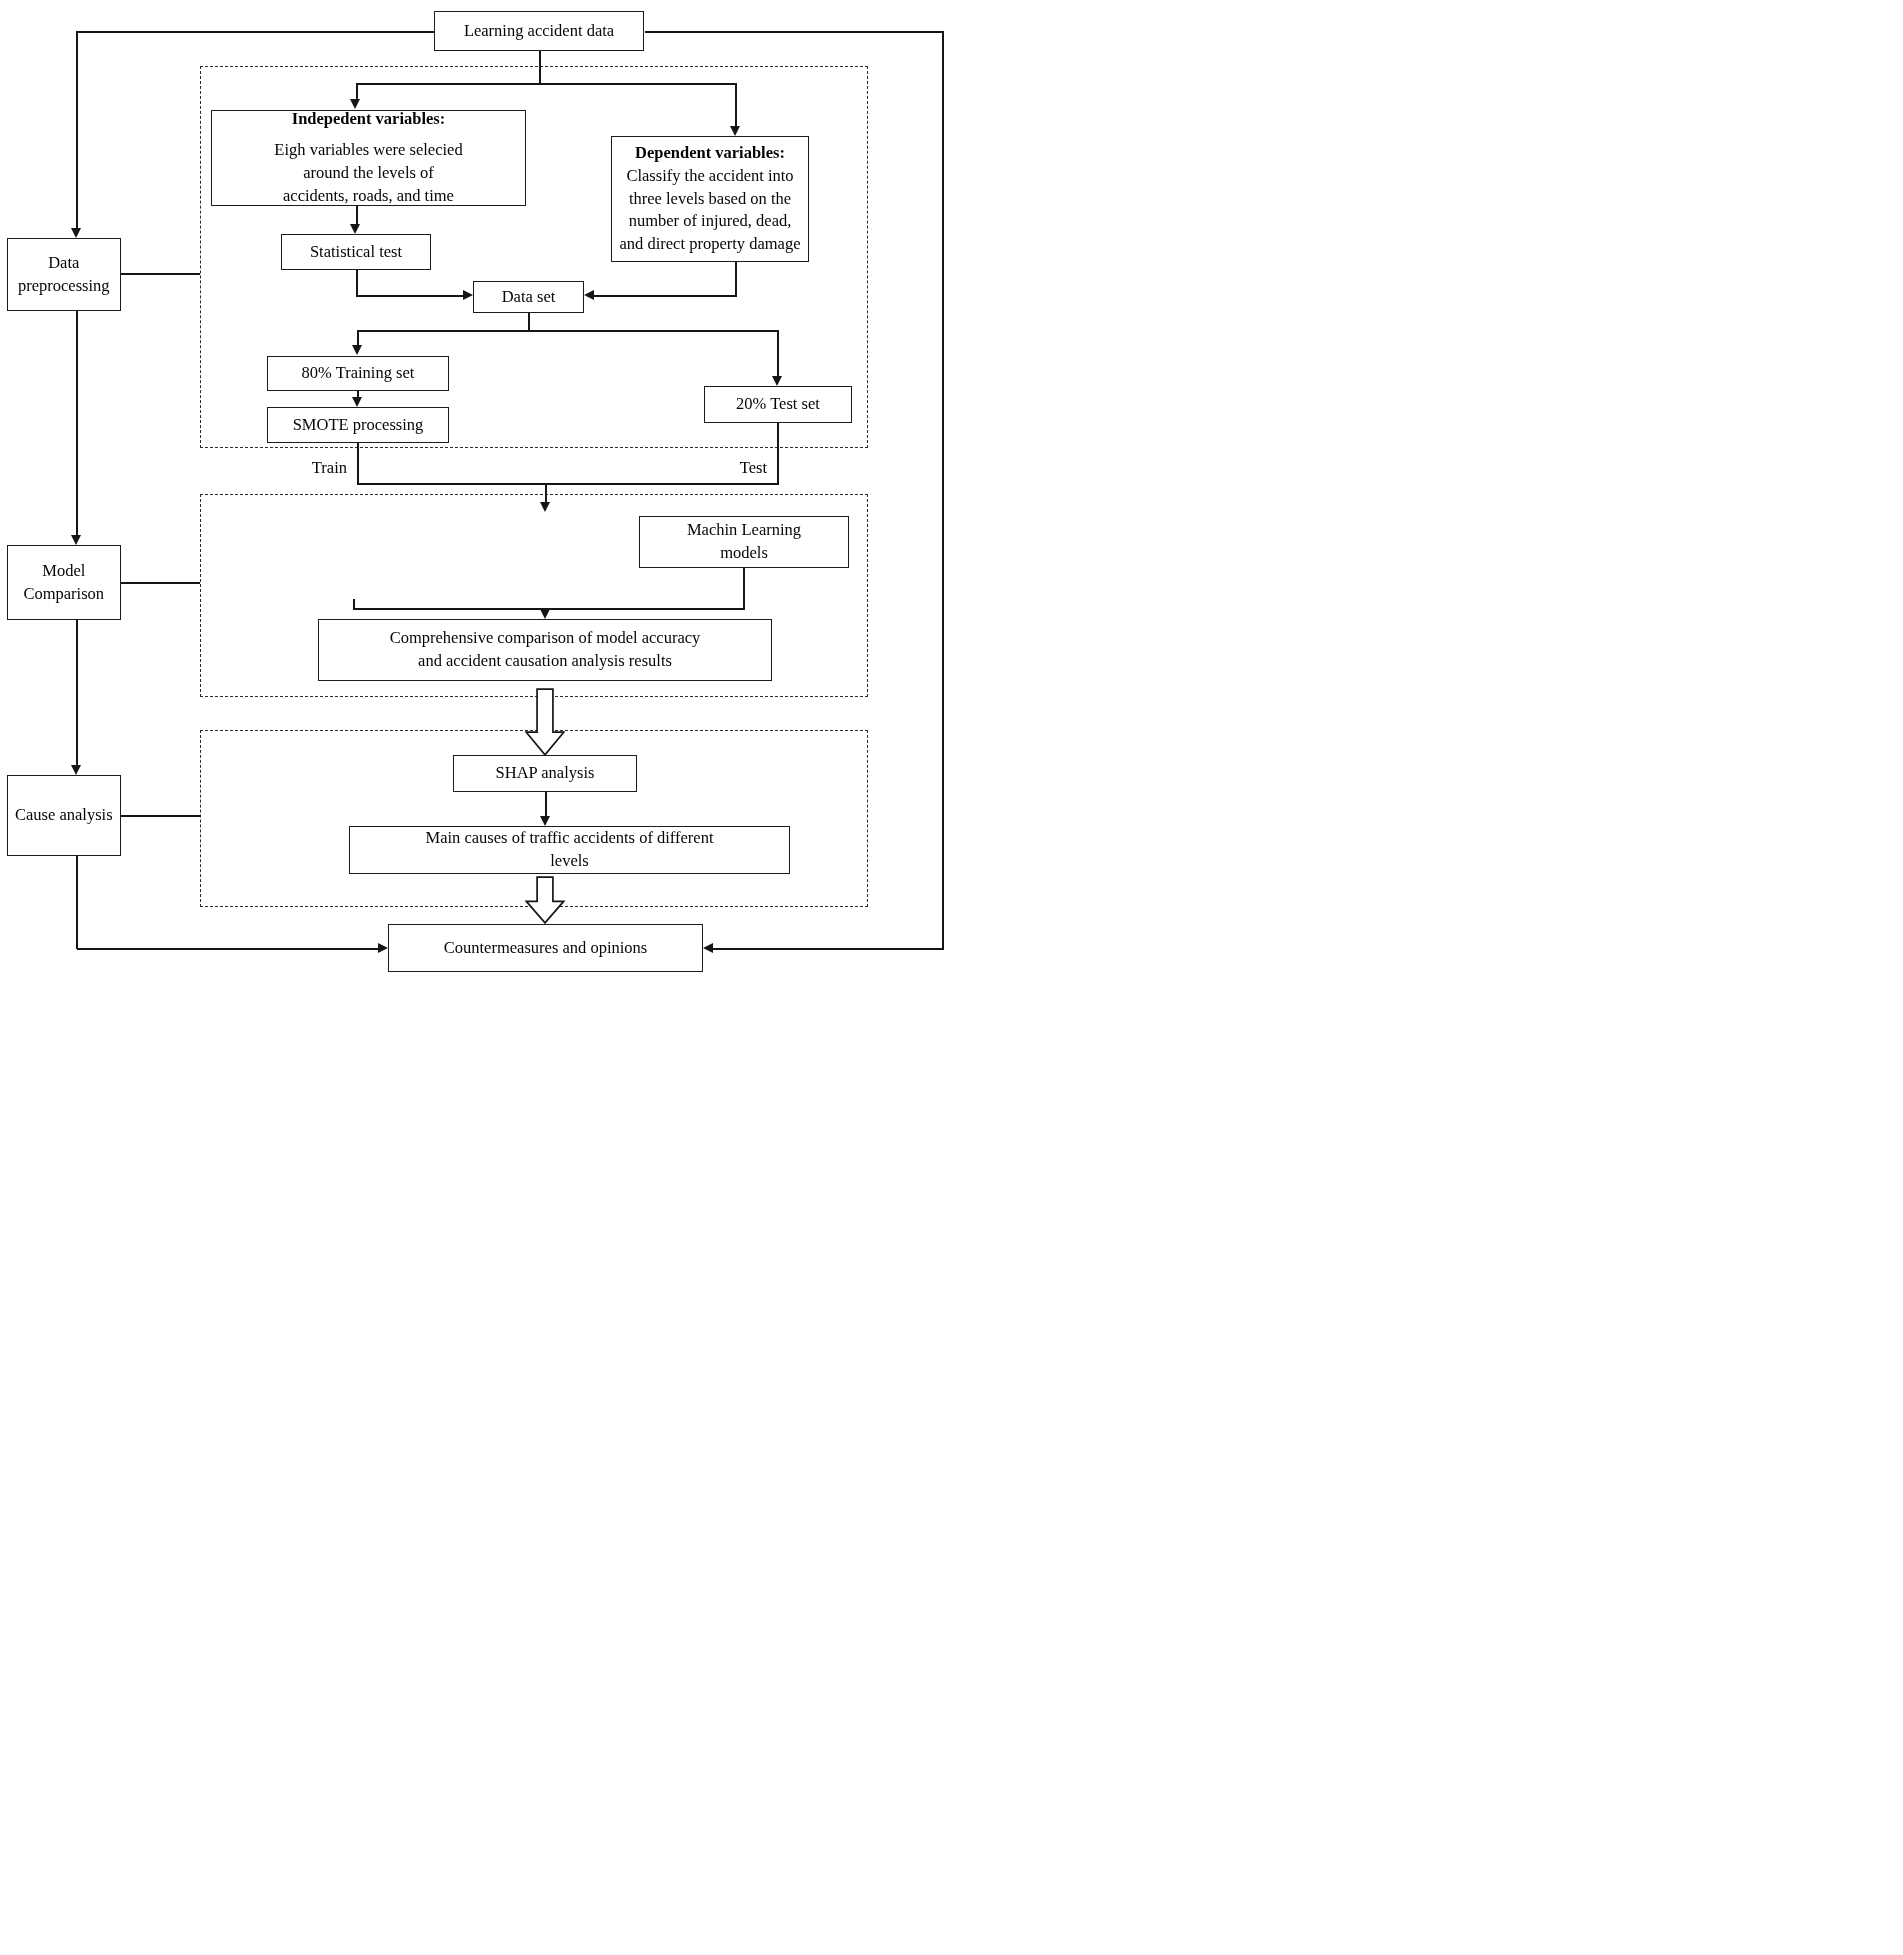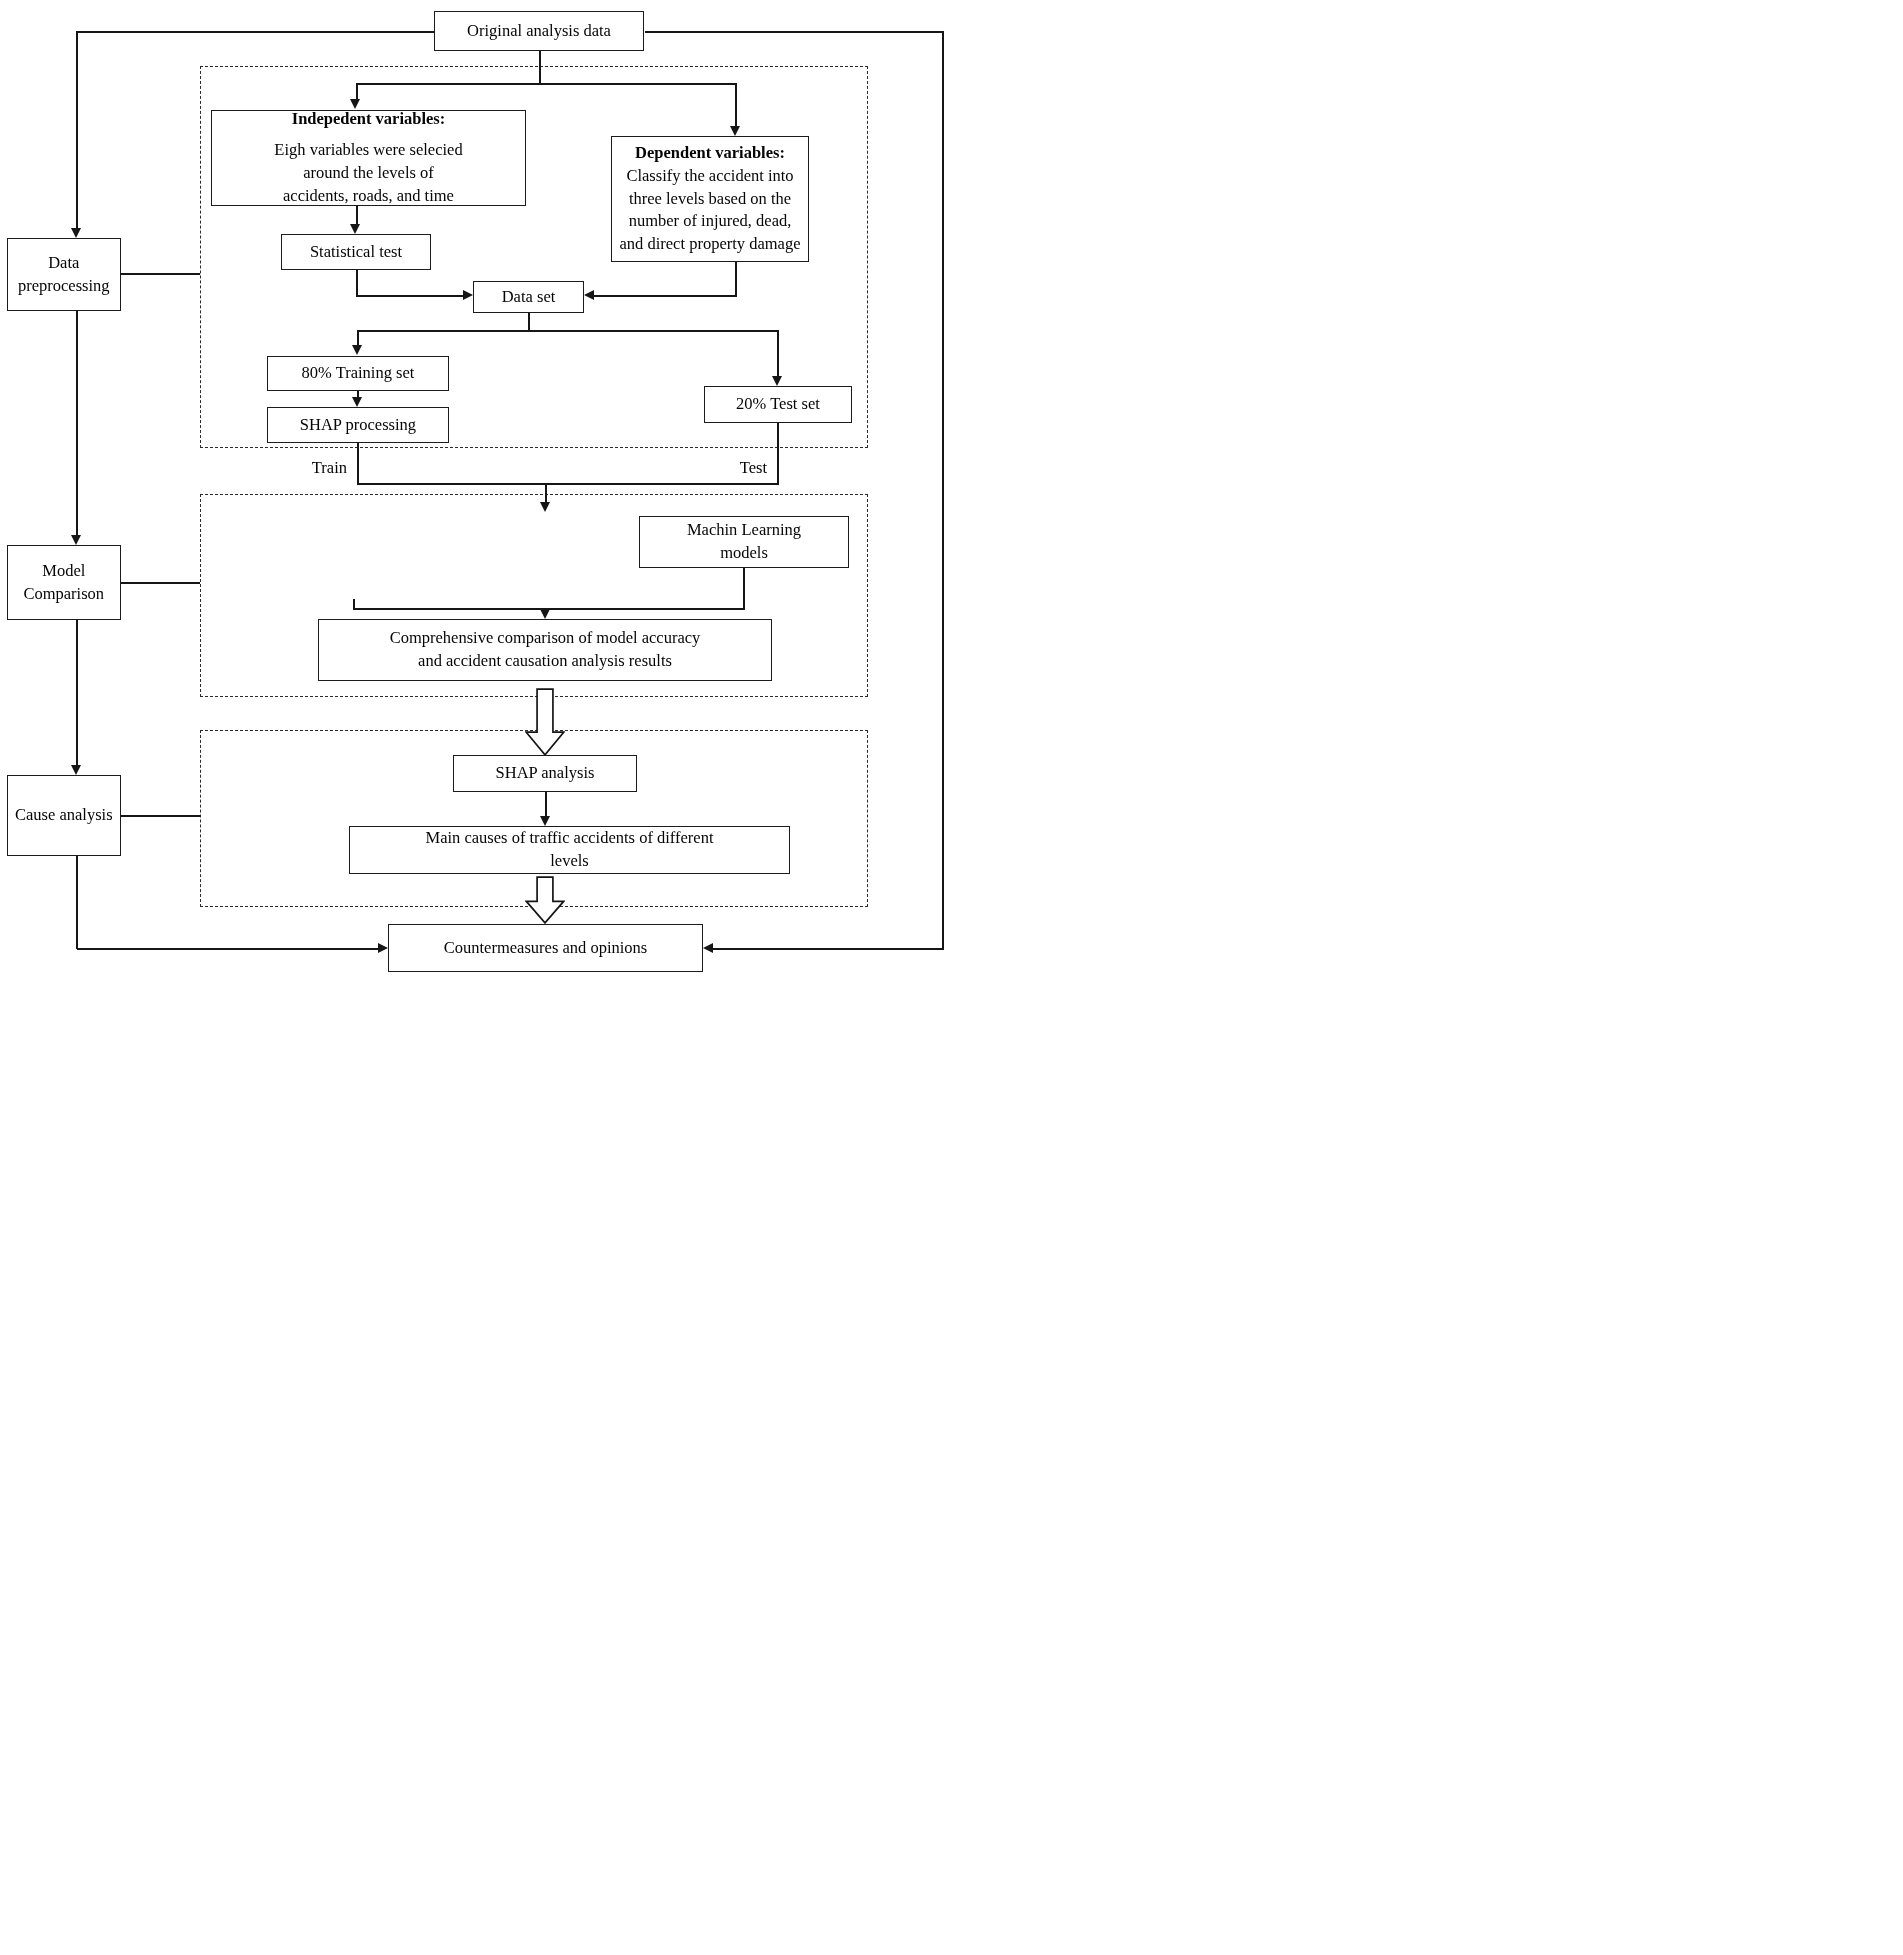--- a/index.html
+++ b/index.html
@@ -91,21 +91,21 @@
   <div class="hl" style="left:120px;top:815px;width:80px;"></div>
 
   <svg class="holl" style="left:525px;top:688px;" width="40" height="68" viewBox="0 0 70 120">
     <polygon points="21,2 49,2 49,78 68,78 35,118 2,78 21,78" fill="#ffffff" stroke="#161616" stroke-width="3"></polygon>
   </svg>
   <svg class="holl" style="left:525px;top:876px;" width="40" height="48" viewBox="0 0 70 85">
     <polygon points="21,2 49,2 49,45 68,45 35,83 2,45 21,45" fill="#ffffff" stroke="#161616" stroke-width="3"></polygon>
   </svg>
 
   <div class="node" style="left:434px;top:11.4px;width:210px;height:40px;">
-    <span class="t">Original analysis data</span>
+    <span class="t">Learning accident data</span>
   </div>
 
   <div class="node" style="left:211px;top:110px;width:315px;height:96px;gap:8px;">
     <span class="b">Indepedent variables:</span>
     <span class="t multi">Eigh variables were selecied
 around the levels of
 accidents, roads, and time</span>
   </div>
 
   <div class="node" style="left:611px;top:136px;width:198px;height:126px;">
@@ -122,21 +122,21 @@
 
   <div class="node" style="left:473px;top:281px;width:111px;height:32px;">
     <span class="t">Data set</span>
   </div>
 
   <div class="node" style="left:267px;top:356px;width:182px;height:35px;">
     <span class="t">80% Training set</span>
   </div>
 
   <div class="node" style="left:267px;top:407px;width:182px;height:36px;">
-    <span class="t">SHAP processing</span>
+    <span class="t">SMOTE processing</span>
   </div>
 
   <div class="node" style="left:704px;top:386px;width:148px;height:37px;">
     <span class="t">20% Test set</span>
   </div>
 
   <div class="lbl" style="left:250px;top:458px;width:97px;">Train</div>
   <div class="lbl" style="left:670px;top:458px;width:97px;">Test</div>
 
 

